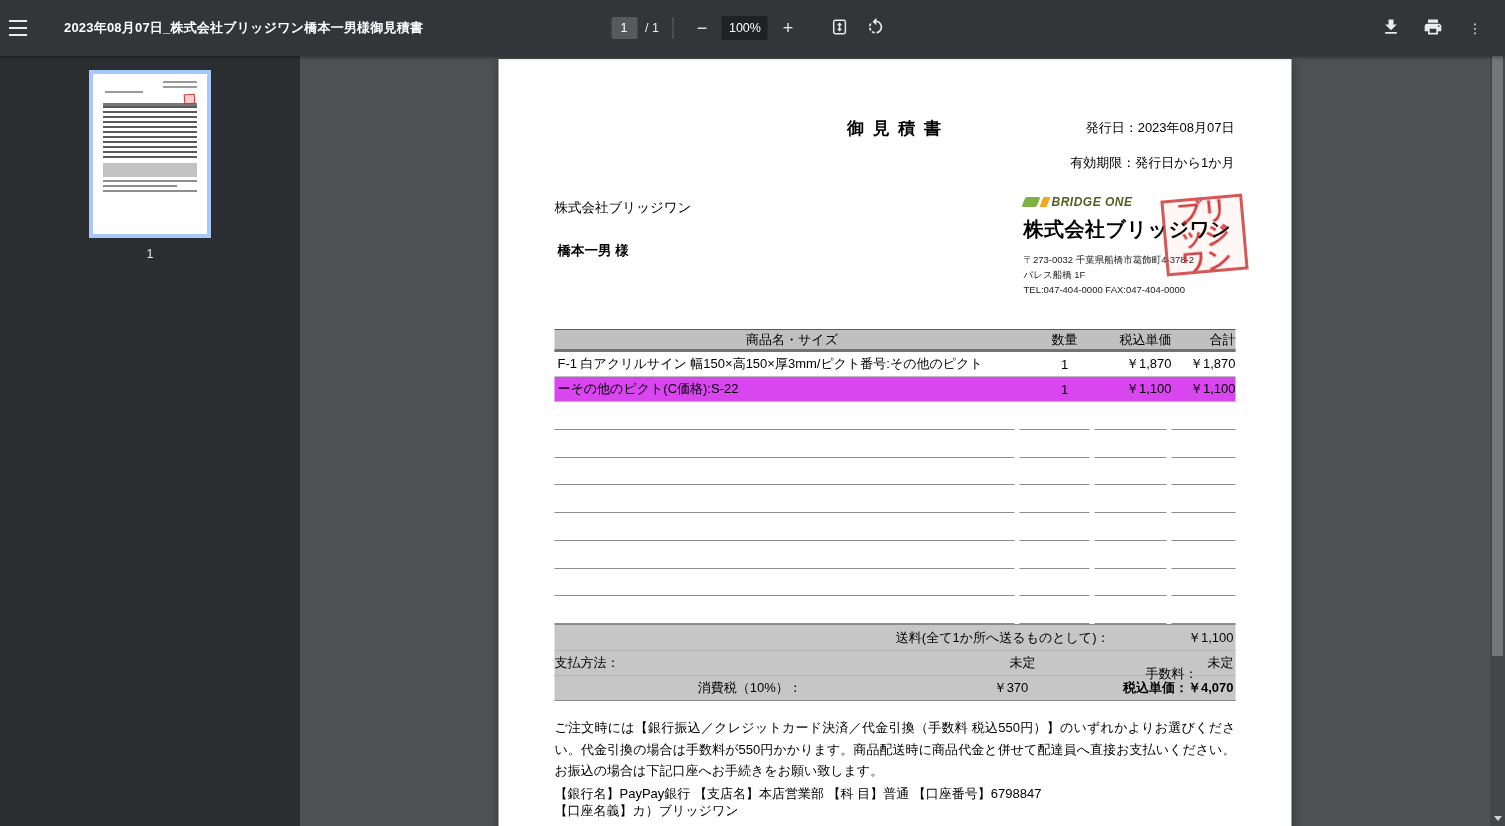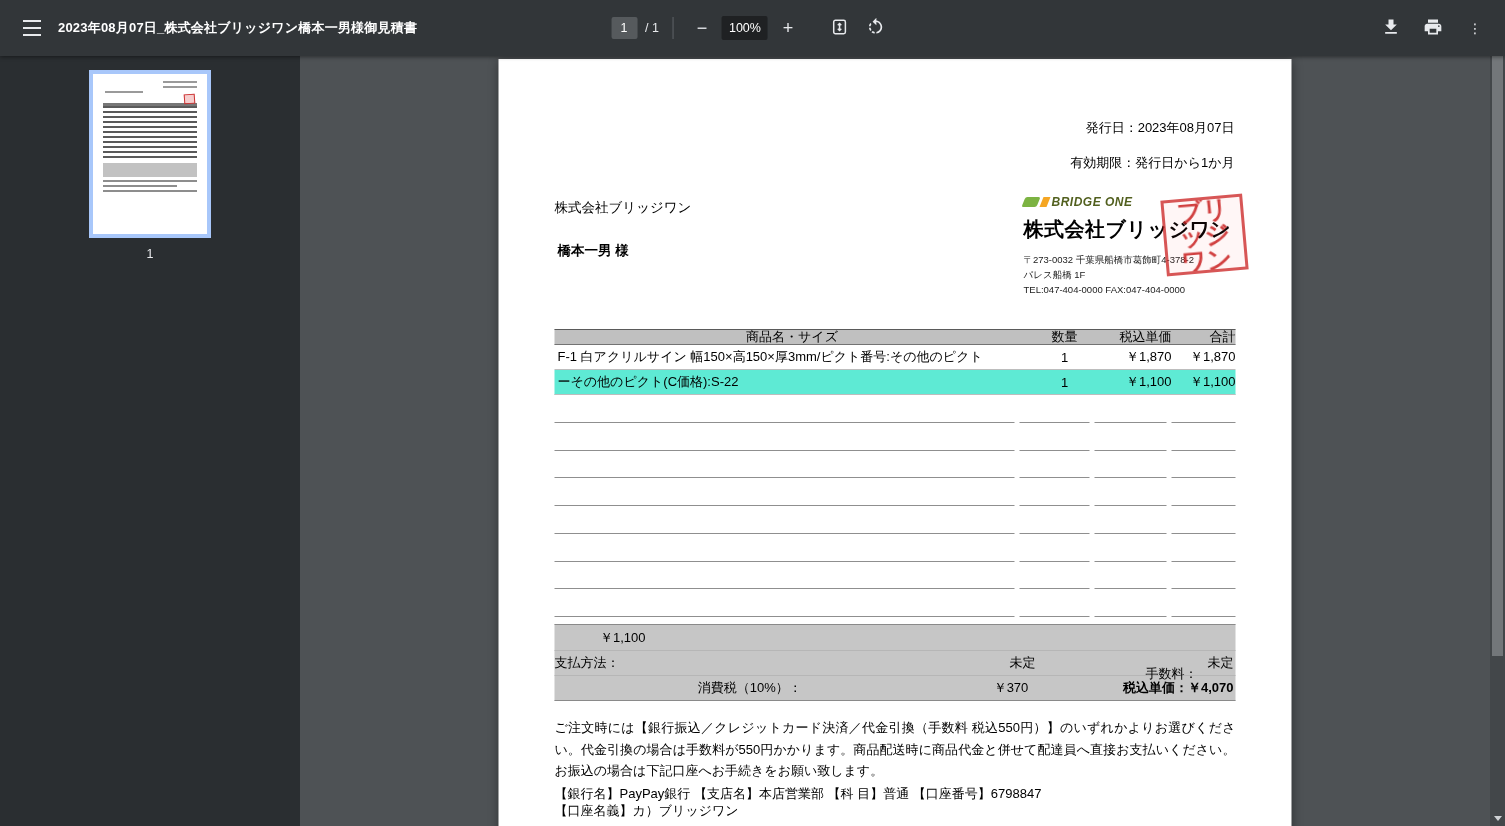--- a/index.html
+++ b/index.html
@@ -4,21 +4,21 @@
 <style>
   * { margin:0; padding:0; box-sizing:border-box; }
   html, body { width:1505px; height:826px; overflow:hidden; background:#4e5255;
     font-family:"Liberation Sans","DejaVu Sans",sans-serif; }
   .app { position:relative; width:1505px; height:826px; }
 
   
   .toolbar { position:absolute; top:0; left:0; right:0; height:56px; background:#323639;
     display:flex; align-items:center; color:#e8eaed; z-index:20;
     box-shadow:0 1px 4px rgba(0,0,0,.45); }
-  .tb-left { display:flex; align-items:center; gap:8px; padding-left:14px; }
+  .tb-left { display:flex; align-items:center; gap:28px; }
   .icon-btn { width:36px; height:36px; border:none; background:transparent; color:#e8eaed;
     display:flex; align-items:center; justify-content:center; cursor:pointer; border-radius:50%; }
   .hamburger { display:flex; flex-direction:column; justify-content:center; }
   .hamburger i { display:block; width:18px; height:2px; background:#e8eaed; margin:2.5px 0; }
   .doc-title { font-size:13px; font-weight:700; color:#ffffff; white-space:nowrap; letter-spacing:.2px; }
   .tb-center { position:absolute; left:50%; transform:translateX(-50%); display:flex; align-items:center; }
   .page-input { width:26px; height:22px; background:#565a5d; border:none; border-radius:2px;
     color:#fff; text-align:center; font-size:12.5px; outline:none; }
   .page-total { font-size:12.5px; color:#e8eaed; margin-left:8px; }
   .tb-sep { width:1px; height:22px; background:#5f6368; margin:0 14px; }
@@ -81,24 +81,24 @@
     line-height:25px; text-align:center; word-break:break-all; }
   .v-addr { margin-top:9px; font-size:9.5px; line-height:15px; color:#222; filter:blur(.45px); }
 
   
   .inv-table { position:absolute; top:270px; left:56px; width:681px; font-size:13px; }
   .t-row { display:flex; align-items:center; }
   .c-name { flex:1; padding-left:3px; }
   .c-qty { width:70px; text-align:center; }
   .c-unit { width:72px; text-align:right; }
   .c-total { width:64px; text-align:right; }
-  .t-head { height:16px; background:#c0c0c0; border-top:1px solid #5a5a5a; border-bottom:1px solid #737373; }
+  .t-head { height:23px; background:#c0c0c0; border-top:1px solid #5a5a5a; border-bottom:3px solid #737373; }
   .t-head .c-name { text-align:center; padding-left:0; }
   .t-item { height:25px; border-bottom:1px solid #bdbdbd; }
-  .t-item.alt { background:#5eead4; }
+  .t-item.alt { background:#d946ef; }
   .t-empties { display:flex; flex-direction:column; height:222px; }
   .t-row.empty { flex:1; gap:5px; }
   .t-row.empty > div { border-bottom:1px solid #8f8f8f; align-self:flex-end; height:100%; }
 
   
   .summary { position:absolute; top:565px; left:56px; width:681px; background:#c6c6c6;
     border-top:1px solid #8a8a8a; border-bottom:1px solid #8a8a8a; font-size:13px; }
   .s-row { display:flex; align-items:center; height:25px; }
   .s-row + .s-row { border-top:1px solid #b6b6b6; }
   .s-ship-label { flex:1; text-align:right; padding-right:33px; }
@@ -193,20 +193,21 @@
           <div class="m-par p2"></div>
           <div class="m-par"></div>
         </div>
       </div>
       <div class="thumb-num">1</div>
     </aside>
 
     <main class="viewer">
       <div class="pdf-page">
 
+        <div class="d-title">御 見 積 書</div>
 
         <div class="d-dates">
           <div>発行日：2023年08月07日</div>
           <div class="expiry">有効期限：発行日から1か月</div>
         </div>
 
         <div class="client">
           <div>株式会社ブリッジワン</div>
           <div class="c-name">橋本一男 様</div>
         </div>
@@ -294,20 +295,21 @@
                 <div class="c-name"></div>
                 <div class="c-qty"></div>
                 <div class="c-unit"></div>
                 <div class="c-total"></div>
               </div>
           </div>
         </div>
 
         <div class="summary">
           <div class="s-row">
+            <div class="s-ship-label">送料(全て1か所へ送るものとして)：</div>
             <div class="s-ship-value">￥1,100</div>
           </div>
           <div class="s-row">
             <div class="s-b1">支払方法：</div>
             <div class="s-b2">未定</div>
             <div class="s-b3">手数料：</div>
             <div class="s-b4">未定</div>
           </div>
           <div class="s-row">
             <div class="s-c1">消費税（10%）：</div>

